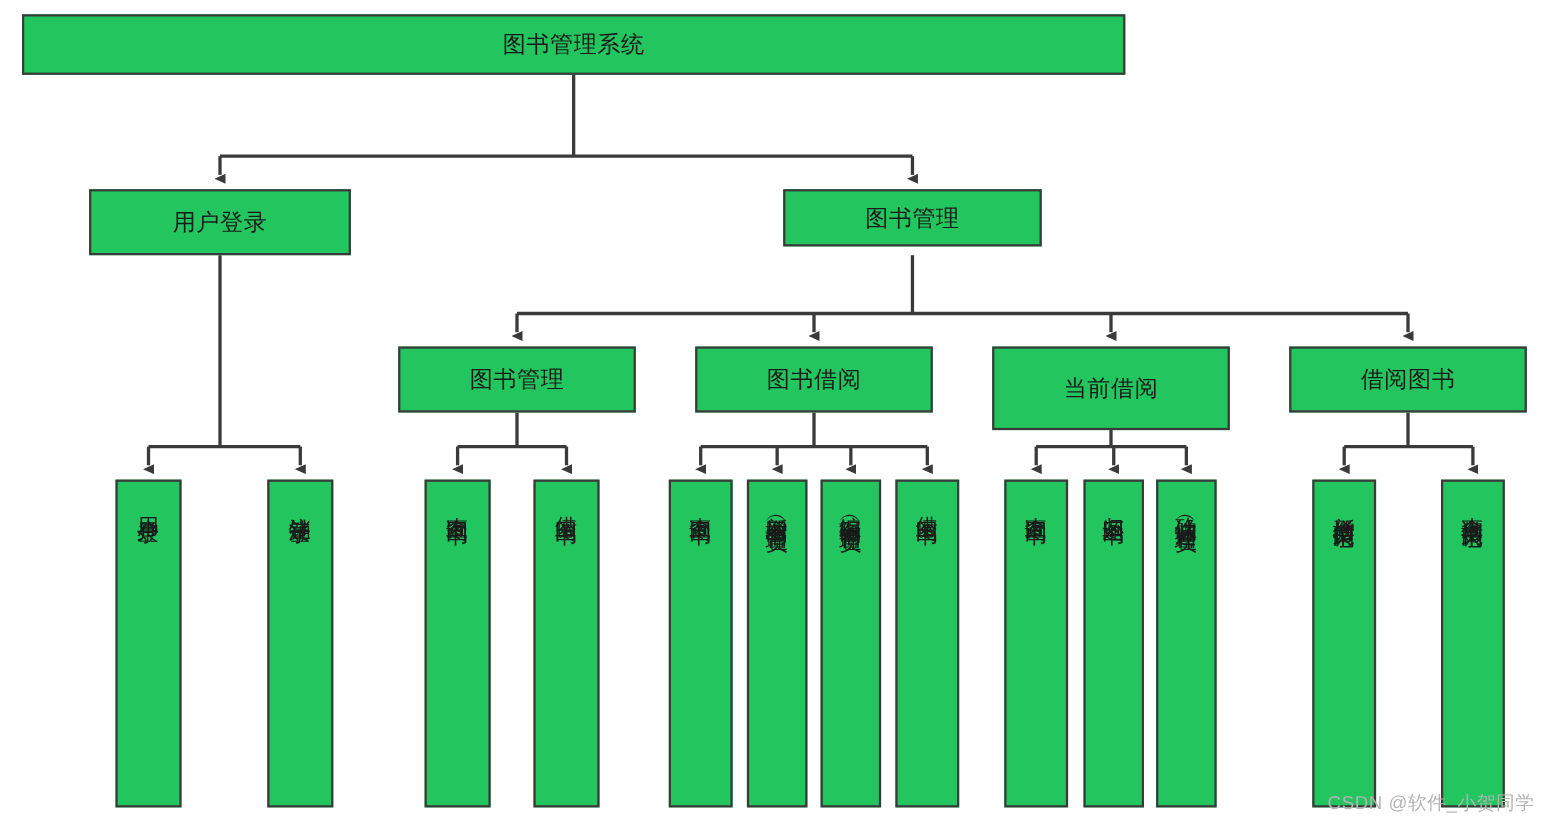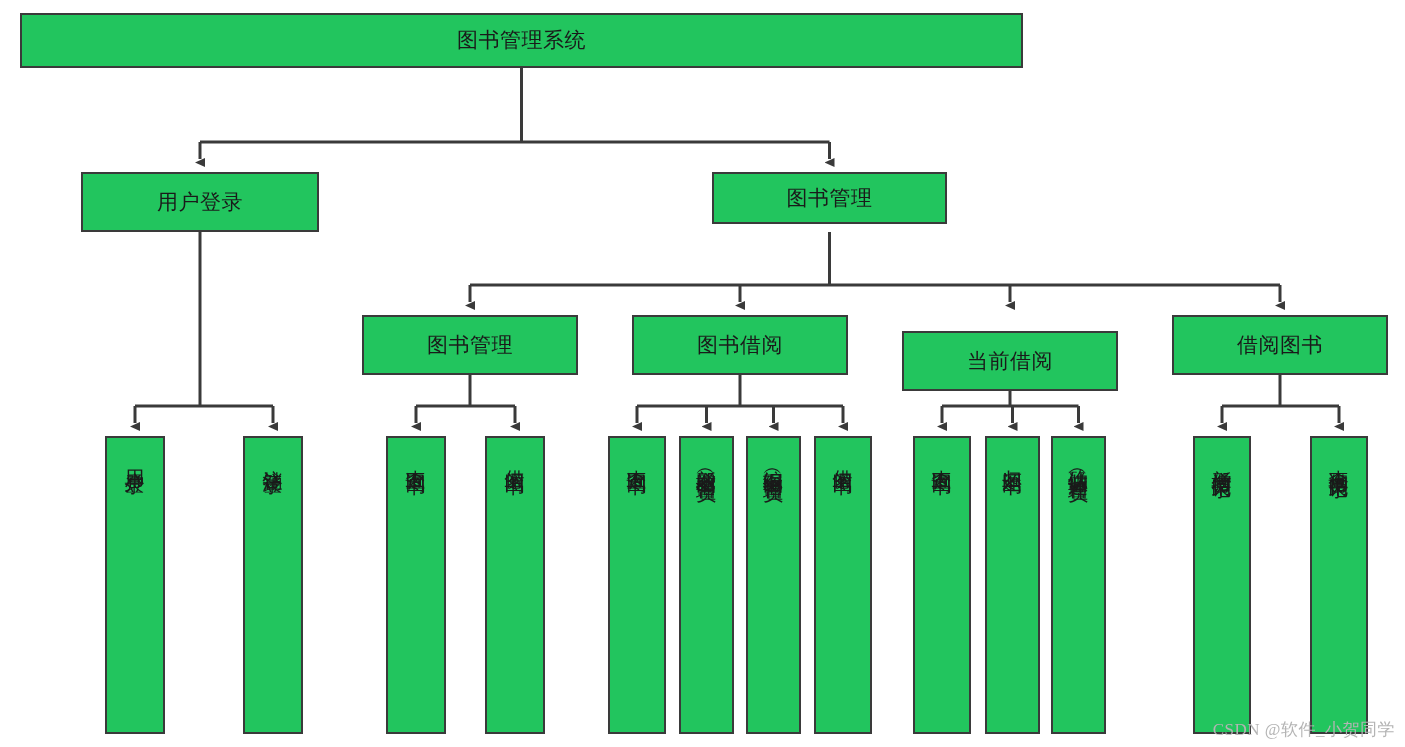--- a/index.html
+++ b/index.html
@@ -58,21 +58,21 @@
     white-space: nowrap;
   }
   .watermark {
     position: absolute;
     right: 10px;
     bottom: 6px;
     font-size: 17px;
     color: #b4b4b4;
     letter-spacing: 0.5px;
     white-space: nowrap;
-    font-family: Liberation Serif, serif;
+    font-family: Liberation Sans, sans-serif;
   }
 </style>
 </head>
 <body>
 
 <div id="diagram-root">
   <svg class="connectors" viewBox="0 0 1405 747" preserveAspectRatio="none">
     <defs>
       <marker id="arrowhead" markerWidth="9" markerHeight="10" refX="1" refY="5" orient="auto" markerUnits="userSpaceOnUse">
         <polygon points="0,0 9,0 4.5,10" fill="#3a3a3a"></polygon>
@@ -124,21 +124,21 @@
       </div>
       <div class="node" style="left: 712px; top: 172px; width: 235px; height: 52px;">
         <span class="node-label">图书管理</span>
       </div>
       <div class="node" style="left: 362px; top: 315px; width: 216px; height: 60px;">
         <span class="node-label">图书管理</span>
       </div>
       <div class="node" style="left: 632px; top: 315px; width: 216px; height: 60px;">
         <span class="node-label">图书借阅</span>
       </div>
-      <div class="node" style="left: 902px; top: 315px; width: 216px; height: 60px; margin-top: 16px;">
+      <div class="node" style="left: 902px; top: 315px; width: 216px; height: 76px;">
         <span class="node-label">当前借阅</span>
       </div>
       <div class="node" style="left: 1172px; top: 315px; width: 216px; height: 60px;">
         <span class="node-label">借阅图书</span>
       </div>
       <div class="node leaf" style="left: 105px; top: 436px; width: 60px; height: 298px;">
         <span class="node-label">用户登录</span>
       </div>
       <div class="node leaf" style="left: 243px; top: 436px; width: 60px; height: 298px;">
         <span class="node-label">注销登录</span>

